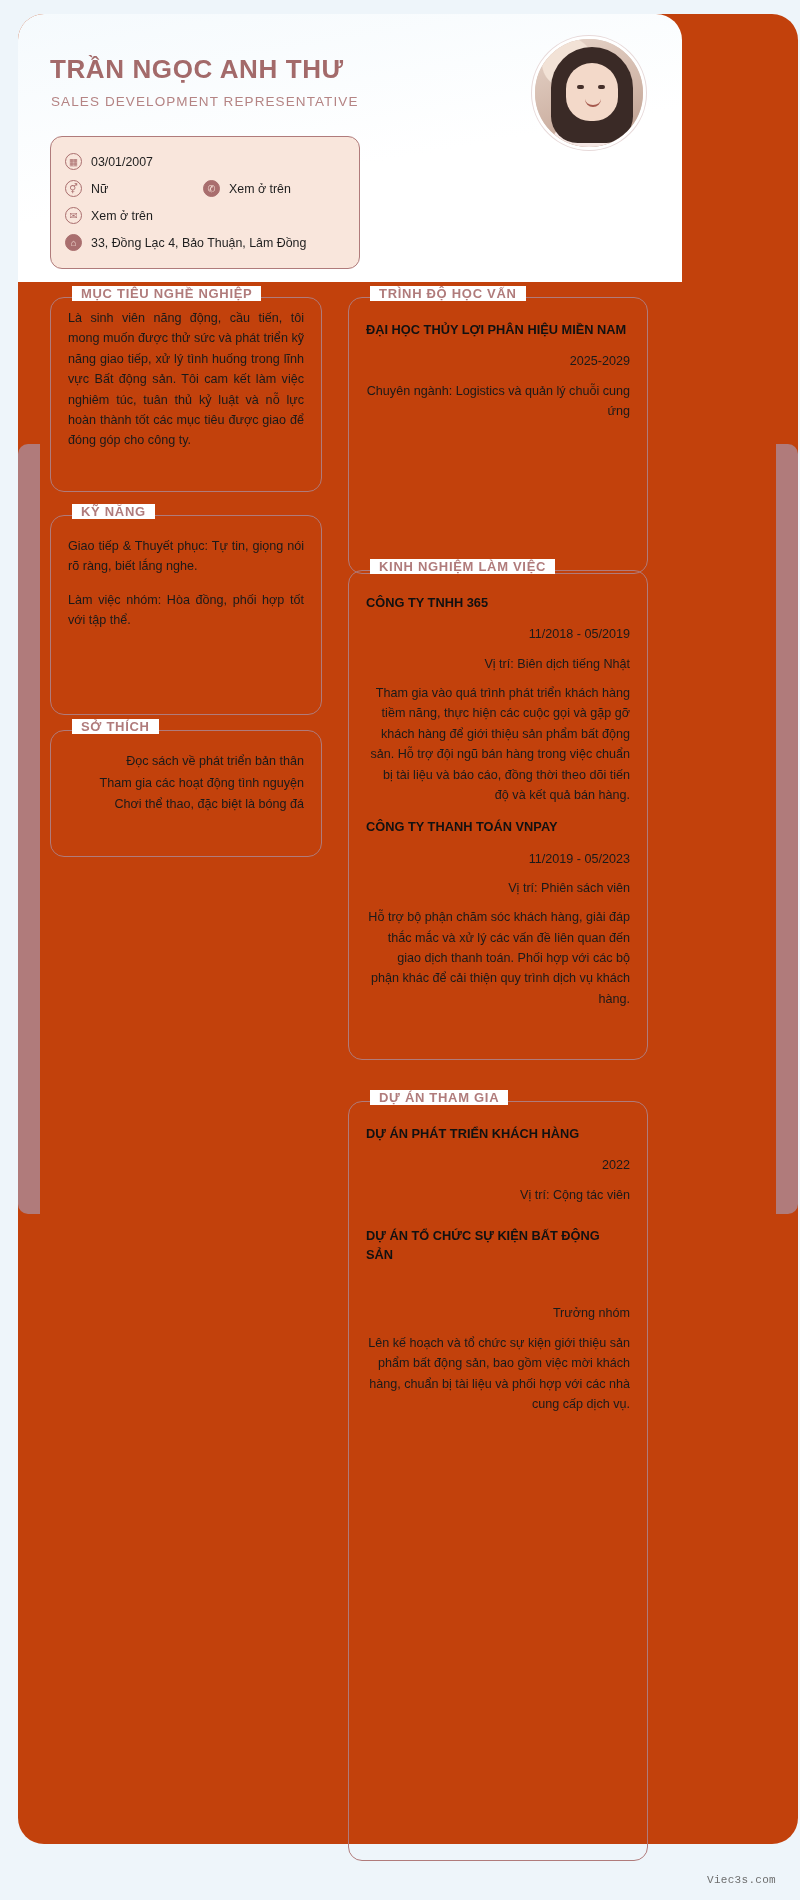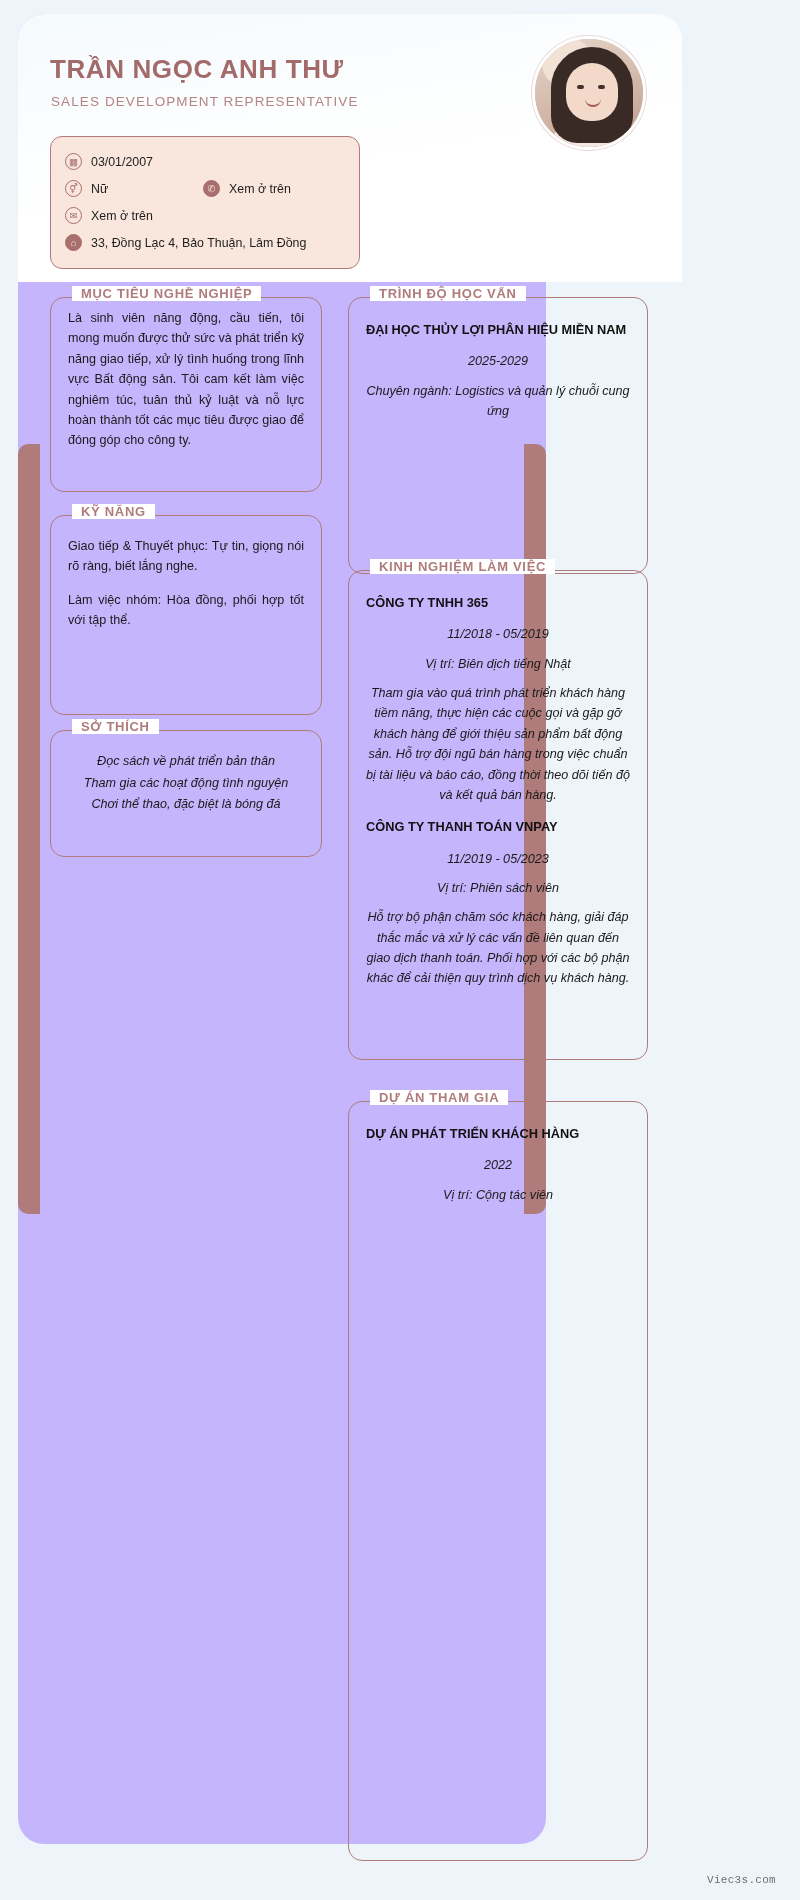--- a/index.html
+++ b/index.html
@@ -10,23 +10,23 @@
     width: 800px;
     height: 1900px;
     position: relative;
     overflow: hidden;
   }
 
   
   .page {
     position: absolute;
     left: 18px; top: 14px;
-    width: 528px;
+    width: 780px;
     height: 1830px;
-    background: #c4b5fd;
+    background: #c2410c;
     border-radius: 26px;
   }
   .page-accent-left {
     position: absolute;
     left: 0; top: 430px;
     width: 22px; height: 770px;
     background: #b07b7b;
     border-top-left-radius: 10px;
     border-bottom-left-radius: 10px;
   }
@@ -167,21 +167,21 @@
   .sec .body {
     position: relative;
     padding: 22px 18px 16px 18px;
     font-size: 12.6px;
     line-height: 1.62;
     color: #1a1a1a;
     z-index: 2;
   }
   .sec .body p { text-align: justify; margin-bottom: 13px; }
   .sec .body p:last-child { margin-bottom: 0; }
-  .sec .body p.nj { text-align: center; font-style: italic; }
+  .sec .body p.nj { text-align: right; }
   .sec .body p.tight { margin-bottom: 9px; }
   .entry-title {
     font-weight: 700;
     font-size: 12.8px;
     line-height: 1.5;
     margin-bottom: 12px;
     color: #111;
   }
   .spacer-10 { height: 12px; }
 
@@ -308,18 +308,24 @@
   <div class="sec" style="left:330px; top:1076px; width:300px;">
     <div class="frame" style="height:760px;"></div>
     <div class="title">DỰ ÁN THAM GIA</div>
     <div class="body" style="padding-top:34px;">
       <div>
         <div class="entry-title">DỰ ÁN PHÁT TRIỂN KHÁCH HÀNG</div>
         <p class="nj tight">2022</p>
         <p class="nj tight">Vị trí: Cộng tác viên</p>
       </div>
       <div class="spacer-10"></div>
+      <div>
+        <div class="entry-title">DỰ ÁN TỔ CHỨC SỰ KIỆN BẤT ĐỘNG SẢN</div>
+        <p class="nj tight" style="min-height:18px"></p>
+        <p class="nj tight">Trưởng nhóm</p>
+        <p class="nj">Lên kế hoạch và tổ chức sự kiện giới thiệu sản phẩm bất động sản, bao gồm việc mời khách hàng, chuẩn bị tài liệu và phối hợp với các nhà cung cấp dịch vụ.</p>
+      </div>
     </div>
   </div>
 
 </div>
 
 <div class="footer">Viec3s.com</div>
 
 </body></html>

